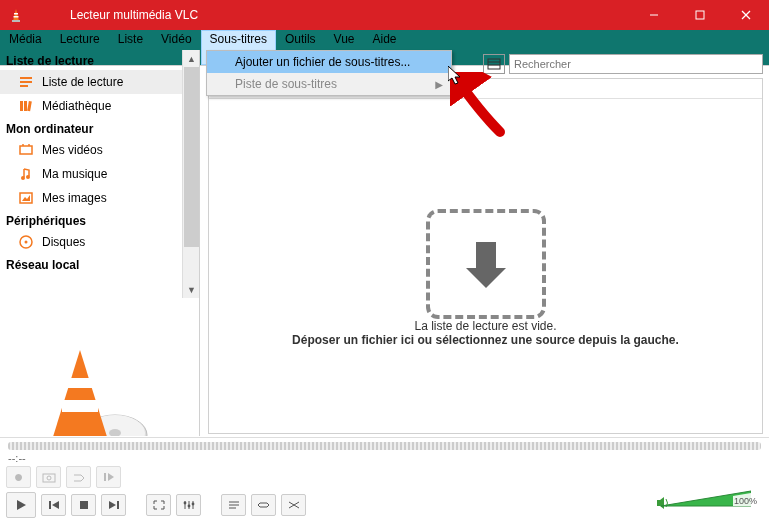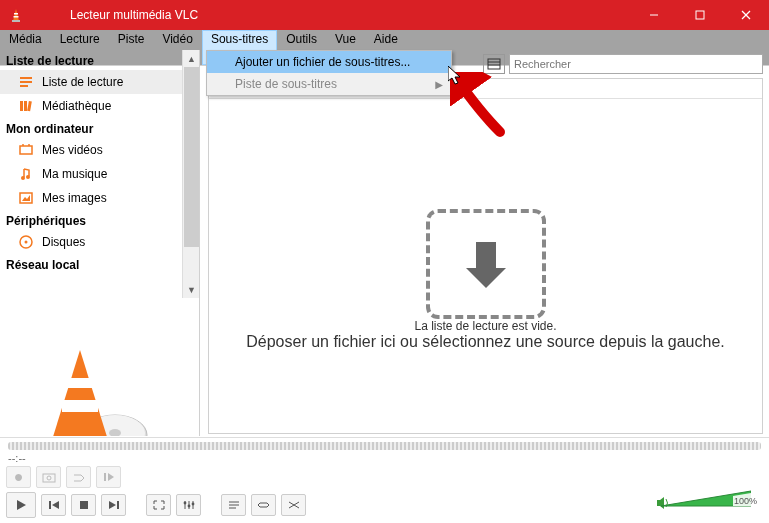--- a/index.html
+++ b/index.html
@@ -5,21 +5,21 @@
 * { box-sizing: border-box; margin: 0; padding: 0; font-family: "Segoe UI", Tahoma, sans-serif; }
 body { width: 769px; height: 523px; background: #fff; overflow: hidden; position: relative; }
 
 
 .titlebar { height: 30px; background: #d92025; display: flex; align-items: center; color: #fff; font-size: 12px; }
 .titlebar .cone { width: 16px; height: 16px; margin: 0 6px 0 8px; }
 .titlebar .title { flex: 1; margin-left: 40px; }
 .winbtn { width: 46px; height: 30px; display: flex; align-items: center; justify-content: center; }
 
 
-.menubar { height: 36px; background: #a3a3a3; display: flex; border-bottom: 1px solid #d0d0d0; font-size: 12px; }
+.menubar { height: 36px; background: #0f766e; display: flex; border-bottom: 1px solid #d0d0d0; font-size: 12px; }
 .menuitem { padding: 2px 9px; cursor: default; }
 .menuitem.open { background: #cce8ff; border: 1px solid #99d1ff; padding: 1px 8px; }
 
 
 .dropdown { position: absolute; left: 206px; top: 50px; width: 246px; background: #f0f0f0; border: 1px solid #bdbdbd; box-shadow: 2px 2px 3px rgba(0,0,0,.25); font-size: 12px; z-index: 50; }
 .dropdown .dd-item { height: 22px; display: flex; align-items: center; padding-left: 28px; position: relative; }
 .dropdown .dd-item.hl { background: #90c8f6; }
 .dropdown .dd-item.dis { color: #888; }
 .dropdown .dd-arrow { position: absolute; right: 8px; top: 6px; color: #888; font-size: 10px; }
 
@@ -41,21 +41,21 @@
 .sb-scroll .arr.up { top: 0; } .sb-scroll .arr.dn { bottom: 0; }
 .sidebar-art { position: absolute; left: 20px; top: 290px; width: 140px; height: 120px; }
 
 
 .main { position: absolute; left: 208px; top: 78px; right: 6px; height: 356px; border: 1px solid #d0d0d0; }
 .colhdr { height: 20px; border-bottom: 1px solid #e0e0e0; display: flex; font-size: 12px; }
 .colhdr .col { padding: 2px 8px; border-right: 1px solid #e8e8e8; }
 .dropzone { position: absolute; top: 60px; left: 0; right: 0; display: flex; flex-direction: column; align-items: center; }
 .dz-box { width: 120px; height: 110px; border: 4px dashed #888; border-radius: 12px; display: flex; align-items: center; justify-content: center; margin-top: 70px; }
 .dz-text { font-size: 12px; color: #333; text-align: center; }
-.dz-text2 { font-size: 16px; color: #333; }
+.dz-text2 { font-size: 12px; color: #333; font-weight: bold; }
 
 
 .cursor { position: absolute; left: 448px; top: 66px; z-index: 60; }
 .red-arrow { position: absolute; left: 450px; top: 72px; z-index: 55; }
 
 
 .bot { position: absolute; left: 0; right: 0; bottom: 0; height: 86px; border-top: 1px solid #ddd; }
 .timetrack { height: 8px; margin: 4px 8px 0 8px; background: repeating-linear-gradient(90deg,#ccc,#ccc 2px,#eee 2px,#eee 4px); border-radius: 3px; }
 .timelbl { position: absolute; left: 8px; top: 14px; font-size: 11px; color: #666; }
 .ctrlrow { position: absolute; left: 6px; top: 28px; display: flex; gap: 5px; }
@@ -95,21 +95,21 @@
       <svg width="10" height="10">
         <line x1="1" y1="1" x2="9" y2="9" stroke="#fff" stroke-width="1.3"></line>
         <line x1="9" y1="1" x2="1" y2="9" stroke="#fff" stroke-width="1.3"></line>
       </svg>
     </div>
 </div>
 
 <div class="menubar">
   <div class="menuitem">Média</div>
   <div class="menuitem">Lecture</div>
-  <div class="menuitem">Piste</div>
+  <div class="menuitem">Liste</div>
   <div class="menuitem">Vidéo</div>
   <div class="menuitem open">Sous-titres</div>
   <div class="menuitem">Outils</div>
   <div class="menuitem">Vue</div>
   <div class="menuitem">Aide</div>
 </div>
 
 <div class="toolbar">
   <div class="spacer-mid"></div>
   <div class="viewbtn">

